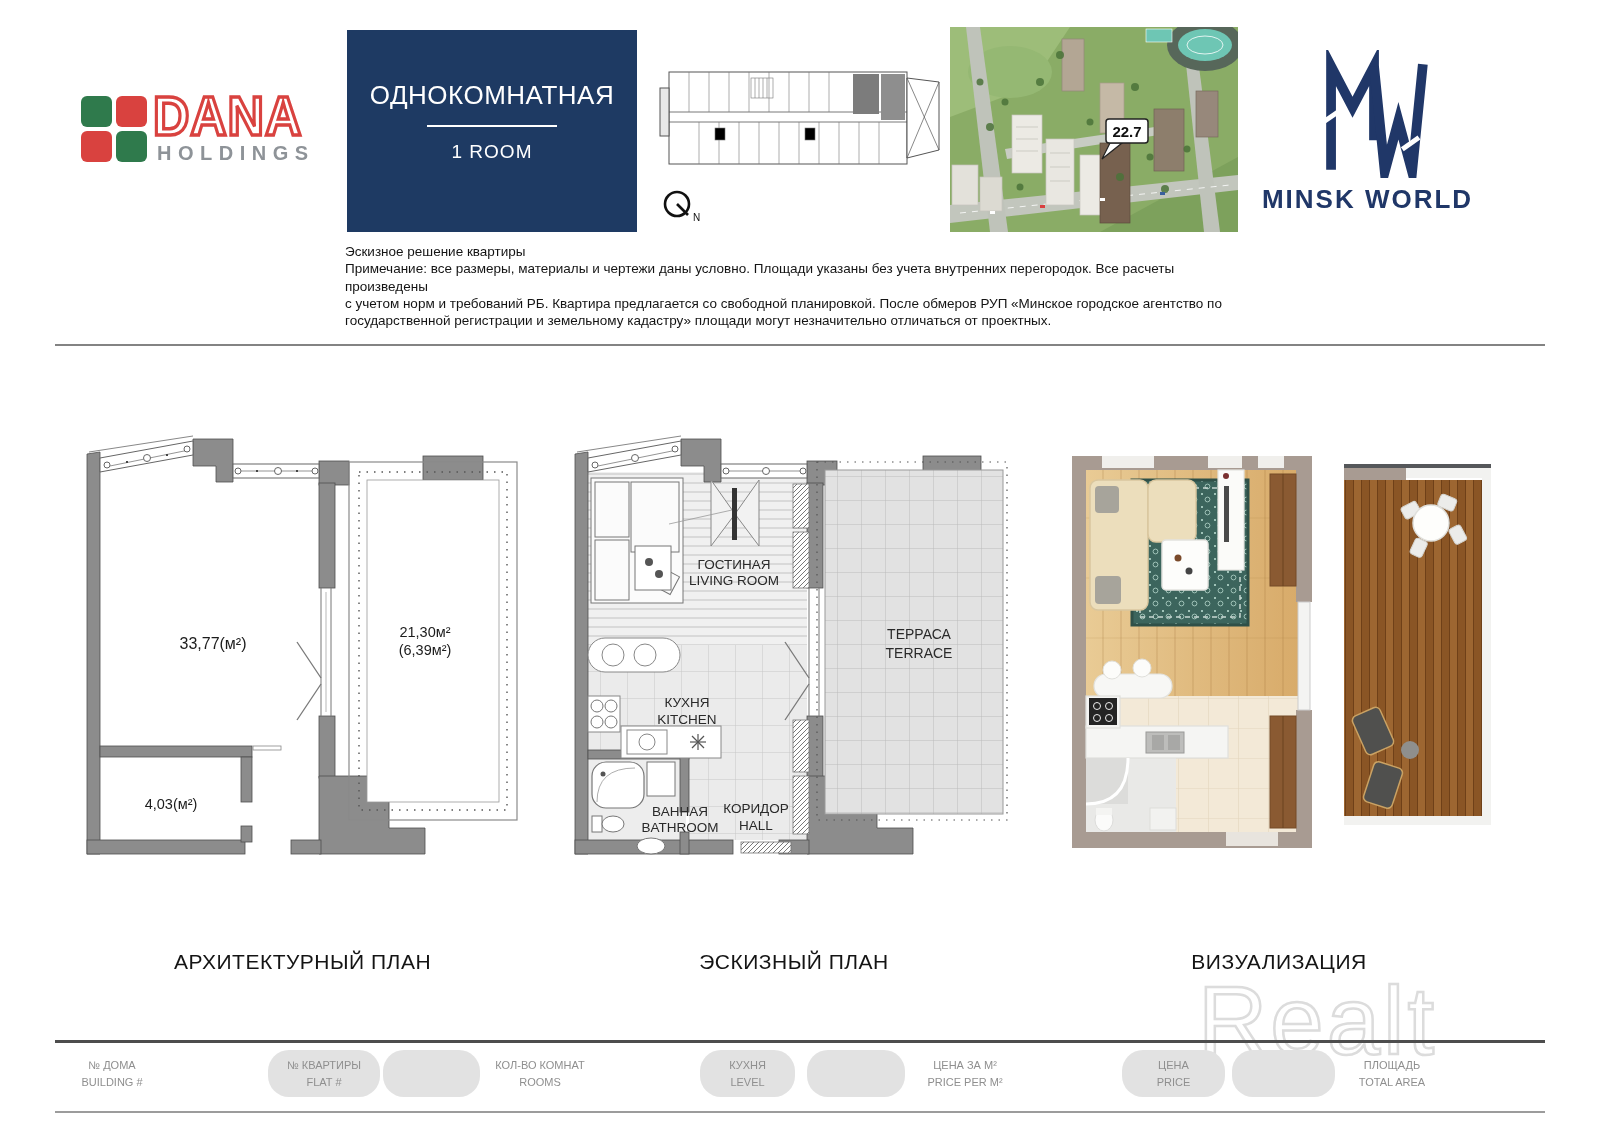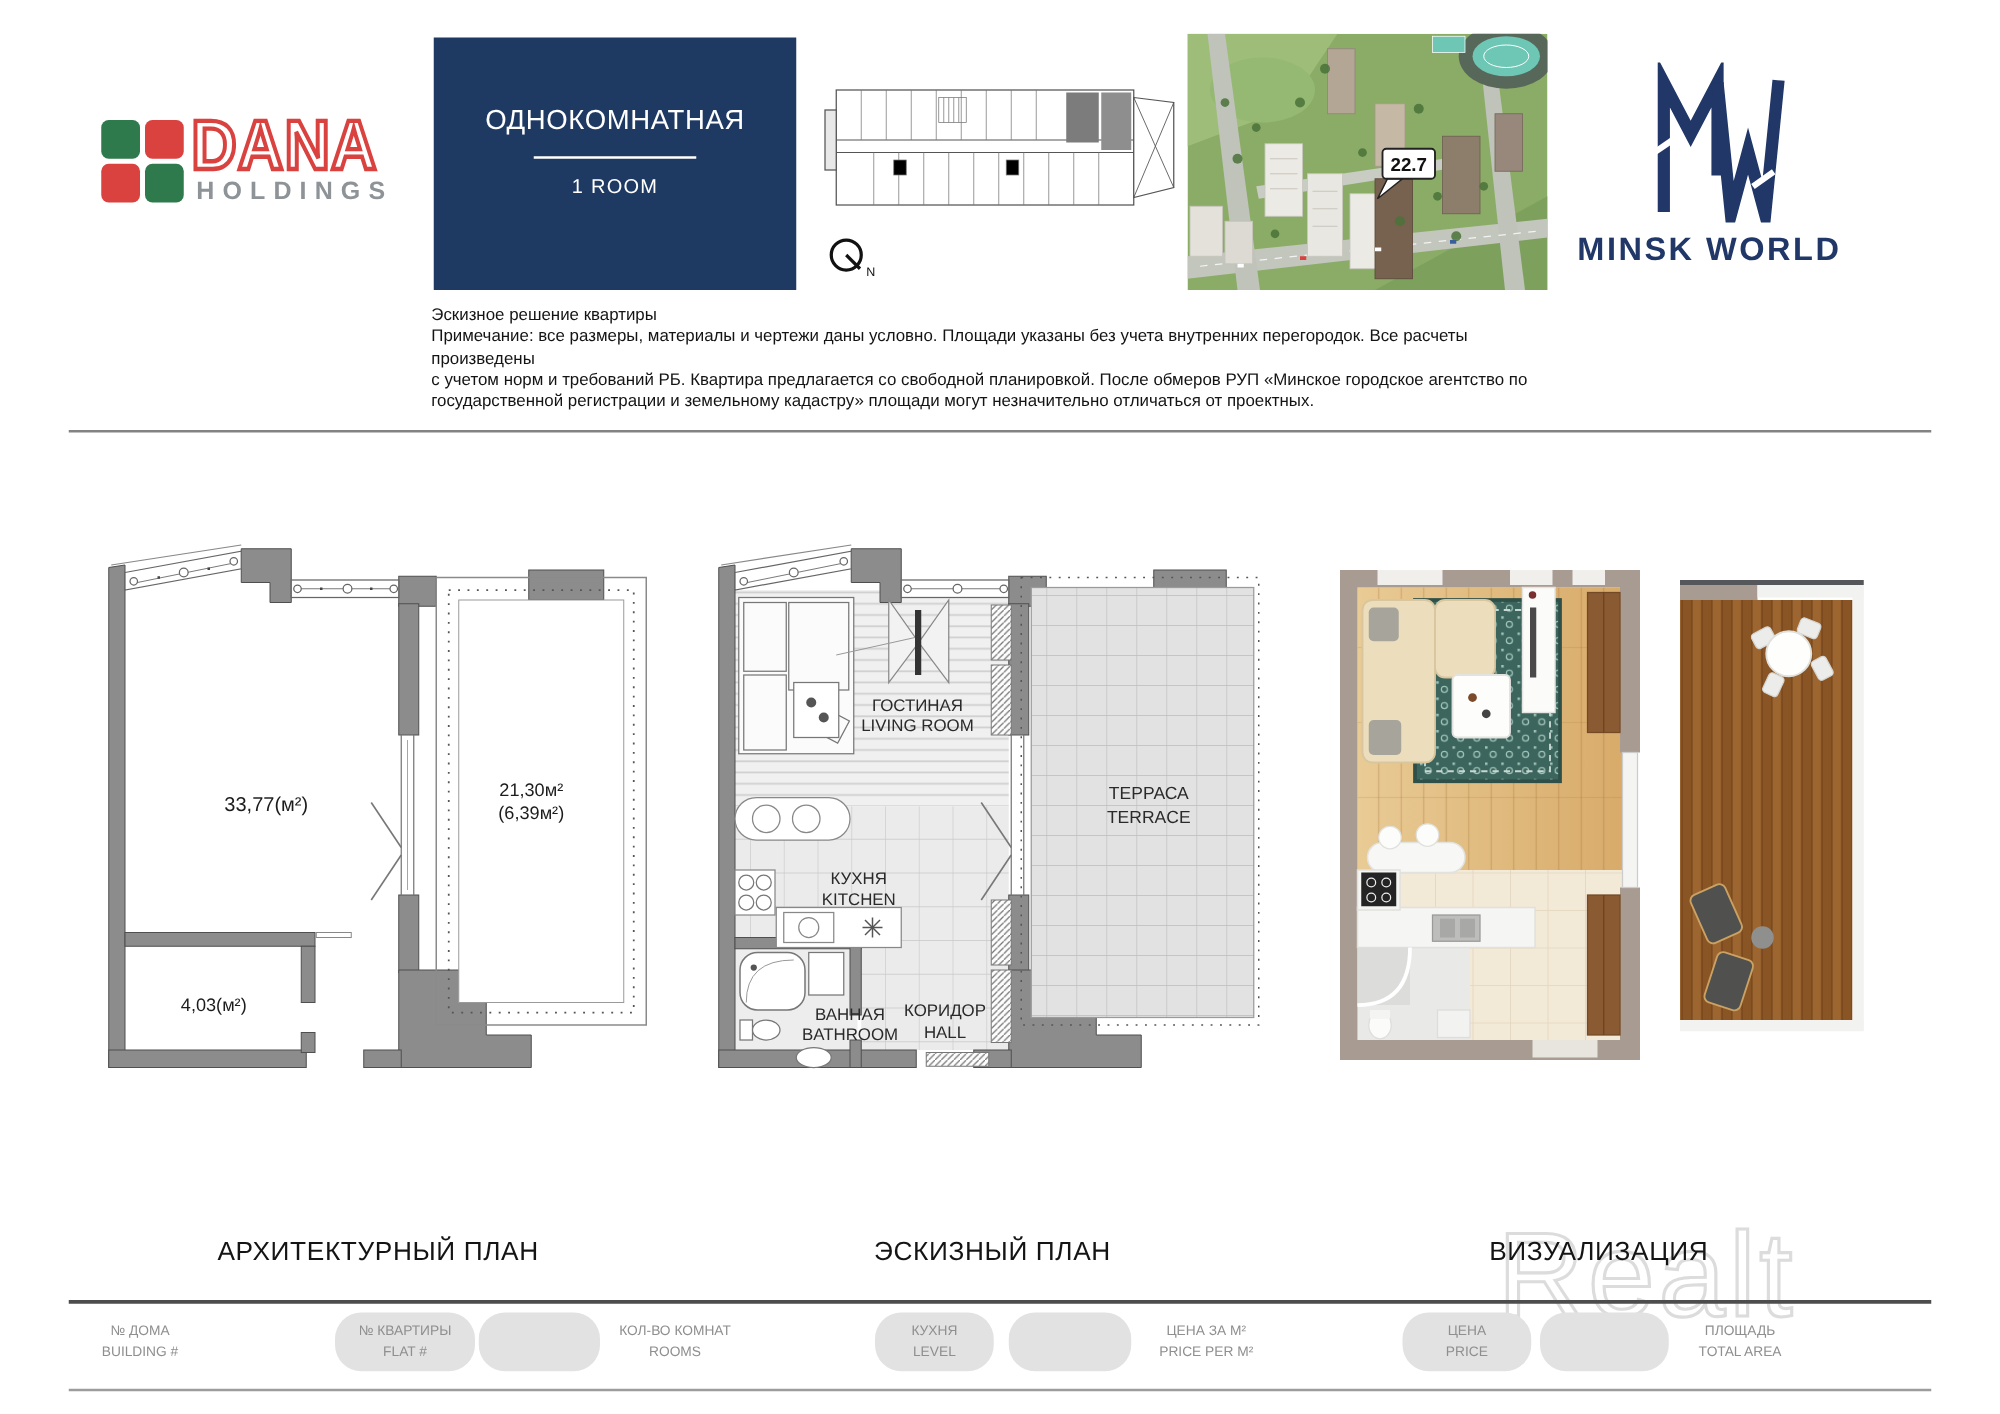--- a/index.html
+++ b/index.html
@@ -16,42 +16,42 @@
   .dana-word{position:absolute;left:78px;top:-9px;font-size:56px;font-weight:700;
              letter-spacing:1px;color:#d9423f;
              -webkit-text-fill-color:#fff;-webkit-text-stroke:3.5px #d9423f;
              transform:scaleX(.9);transform-origin:left top;white-space:nowrap;}
   .dana-holdings{position:absolute;left:82px;top:50px;font-size:20px;font-weight:700;
              letter-spacing:6.5px;color:#8e9398;white-space:nowrap;}
 
   
   .title-box{left:347px;top:30px;width:290px;height:202px;background:#1e3a63;
              color:#fff;text-align:center;box-sizing:border-box;padding-top:52px;}
-  .title-ru{font-size:22px;letter-spacing:.5px;line-height:27px;}
+  .title-ru{font-size:26px;letter-spacing:.5px;line-height:27px;}
   .title-divider{width:130px;height:2px;background:#fff;margin:16px auto 14px auto;}
-  .title-en{font-size:16px;letter-spacing:1px;}
+  .title-en{font-size:19px;letter-spacing:1px;}
 
   
   .building-svg{left:655px;top:52px;}
   .aerial-svg{left:950px;top:27px;}
   .mw-svg{left:1292px;top:50px;}
   .mw-wordmark{left:1240px;top:184px;width:255px;text-align:center;font-size:26px;
                font-weight:700;letter-spacing:2px;color:#203768;white-space:nowrap;}
 
   
   .notes{left:345px;top:243px;width:895px;font-size:13.5px;line-height:17.3px;color:#141414;}
 
   .divider-top{left:55px;top:344px;width:1490px;height:2px;background:#838383;}
 
   
   .arch-svg{left:85px;top:428px;}
   .sketch-svg{left:573px;top:428px;}
   .viz-svg{left:1058px;top:428px;}
 
-  .caption{top:990px;height:28px;font-size:21px;letter-spacing:.5px;color:#141414;
+  .caption{top:950px;height:28px;font-size:21px;letter-spacing:.5px;color:#141414;
            text-align:center;z-index:3;}
   .caption.c1{left:85px;width:435px;}
   .caption.c2{left:573px;width:442px;}
   .caption.c3{left:1058px;width:442px;}
 
   
   .watermark{left:1198px;top:966px;font-size:96px;font-weight:400;letter-spacing:3px;
              color:#e6e6e6;-webkit-text-fill-color:rgba(255,255,255,0);
              -webkit-text-stroke:2.5px #dcdcdc;z-index:1;}
 

